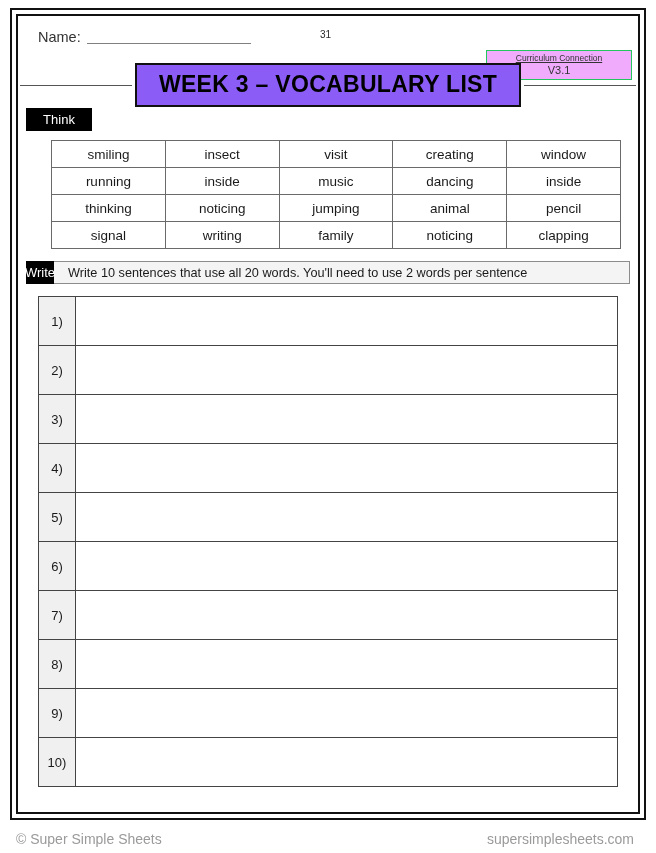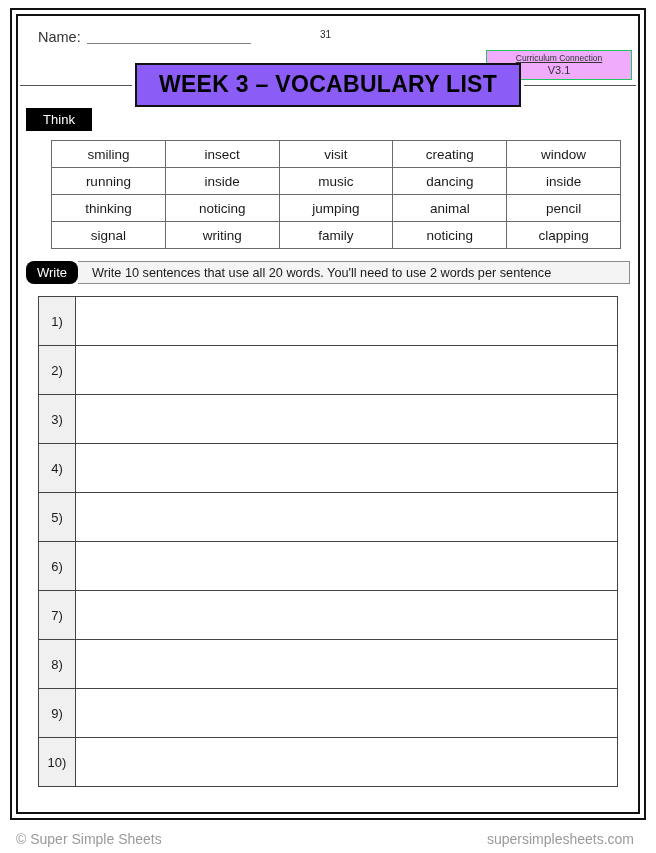--- a/index.html
+++ b/index.html
@@ -138,21 +138,21 @@
   .instruction-tag {
     background: #000000;
     color: #ffffff;
     font-size: 13px;
     display: flex;
     align-items: center;
     justify-content: center;
     box-sizing: border-box;
   }
   .instruction-tag.think { width: 66px; }
-  .instruction-tag.write { width: 52px; border-radius: 8px; }
+  .instruction-tag.write { width: 28px; }
   .instruction-text {
     flex: 1;
     background: #f4f4f4;
     border: 1px solid #8c8c8c;
     border-left: none;
     box-sizing: border-box;
     display: flex;
     align-items: center;
     padding-left: 14px;
     font-size: 12.7px;

